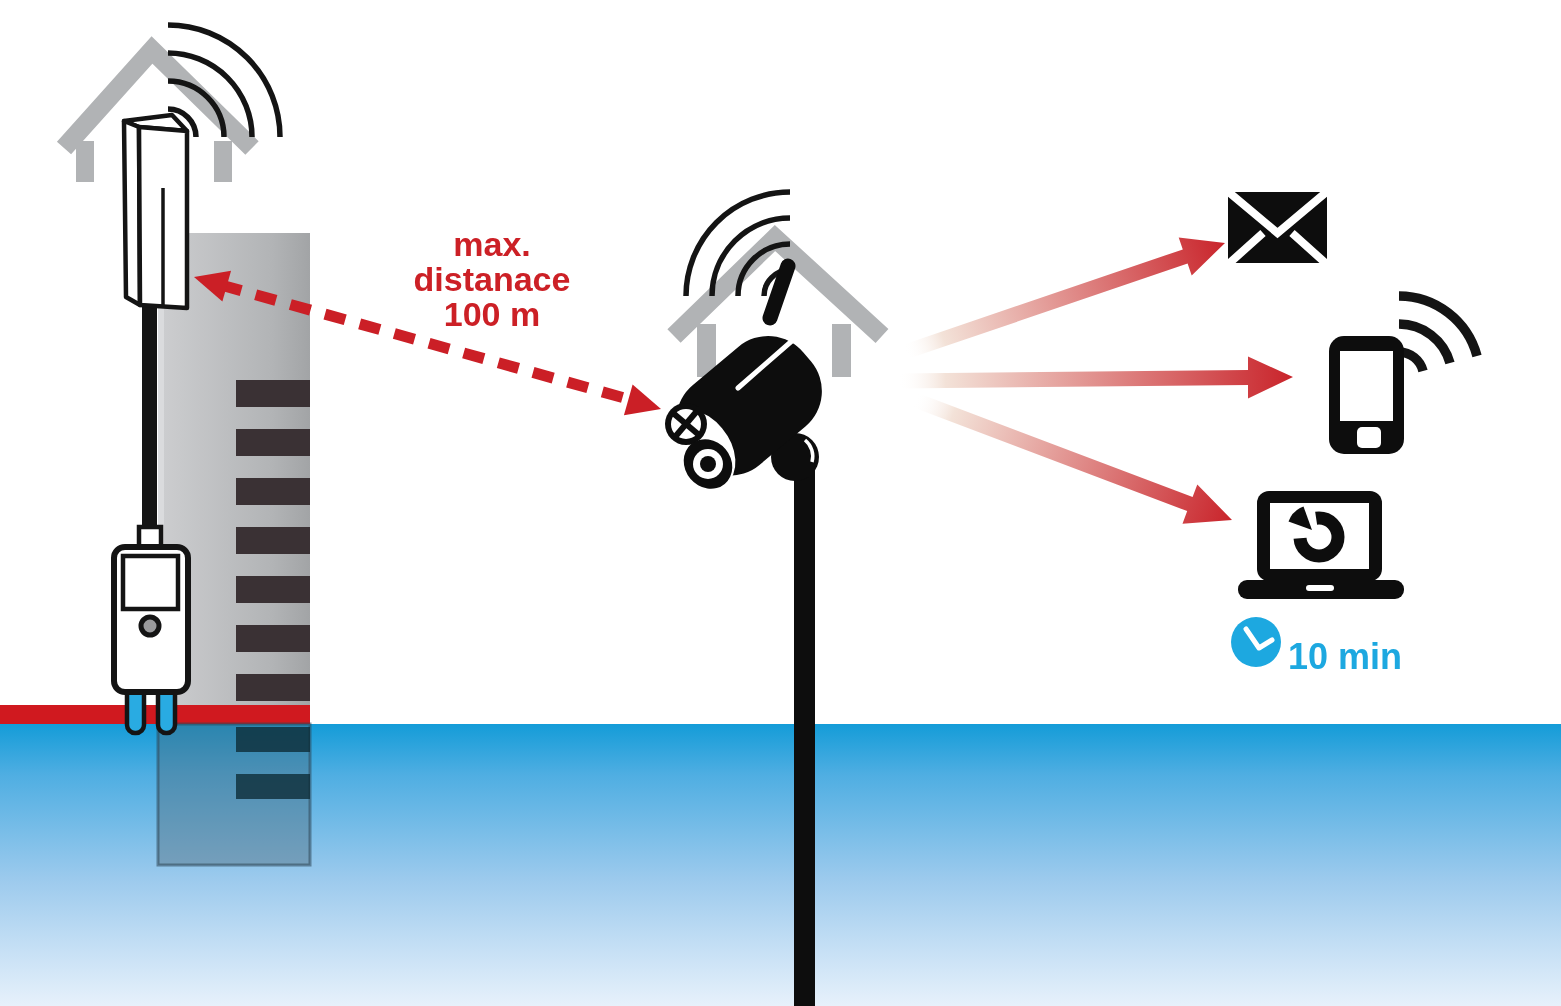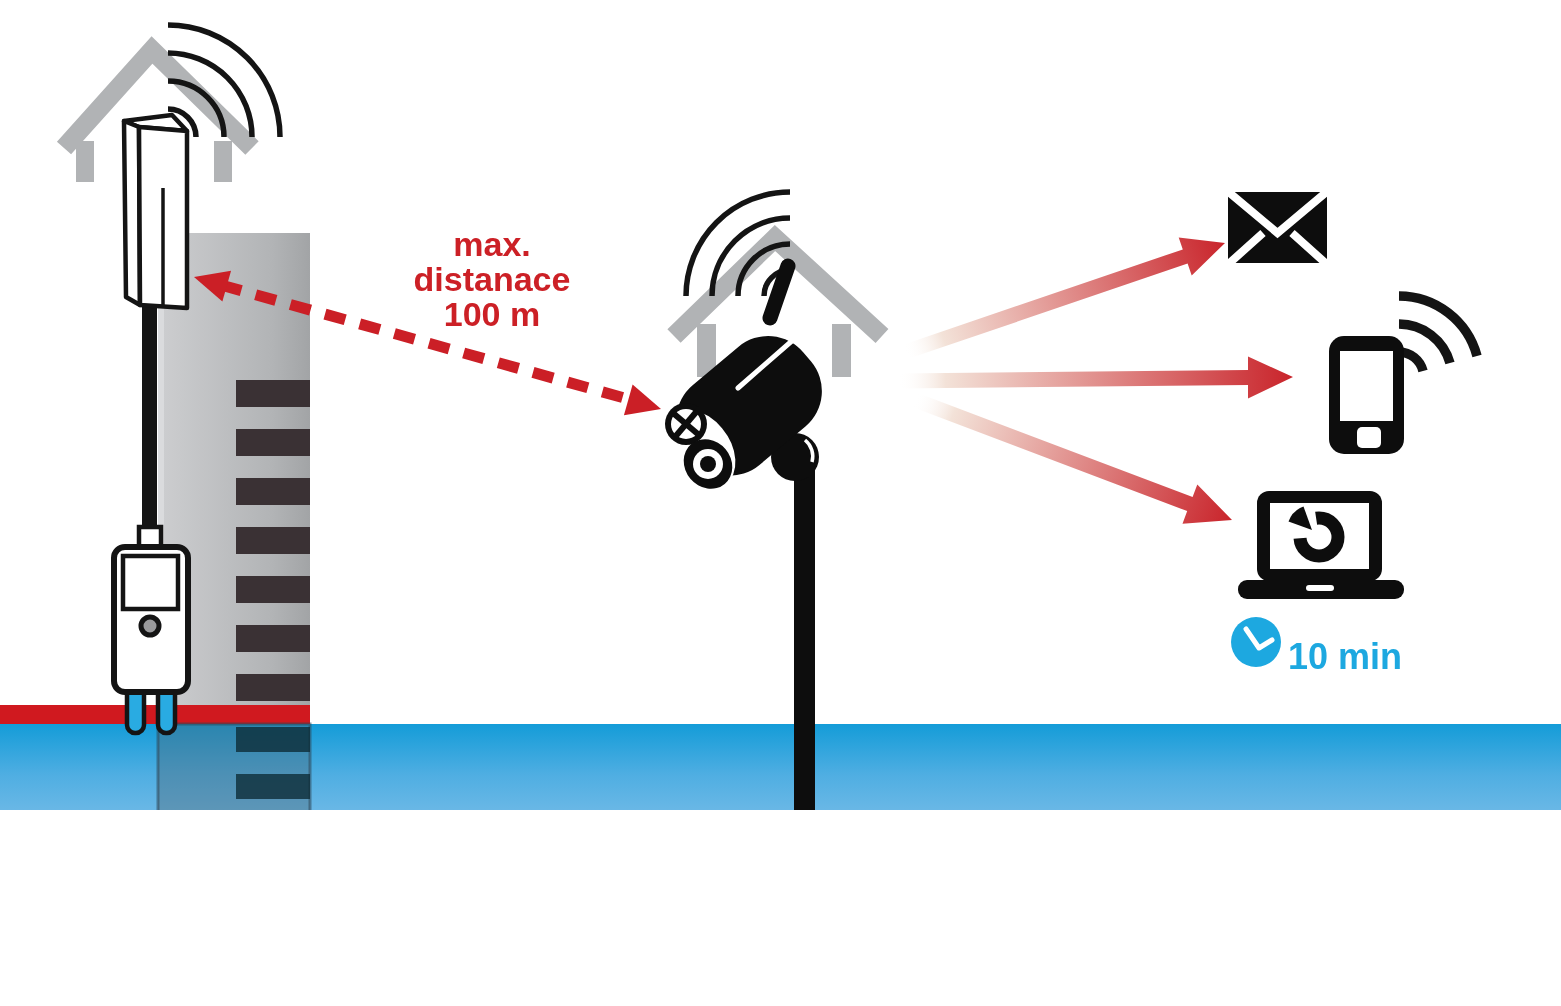--- a/index.html
+++ b/index.html
@@ -1,16 +1,16 @@
 <!DOCTYPE html>
 <html><head>
 <meta charset="utf-8">
 <style>
   html,body{margin:0;padding:0;background:#ffffff;}
-  .stage{position:relative;width:1561px;height:810px;background:#ffffff;overflow:hidden;
+  .stage{position:relative;width:1561px;height:1006px;background:#ffffff;overflow:hidden;
          font-family:"Liberation Sans",sans-serif;}
   .scene{position:absolute;left:0;top:0;}
   text.dist{font-family:"Liberation Sans",sans-serif;font-weight:700;font-size:34px;text-anchor:middle;}
   text.interval{font-family:"Liberation Sans",sans-serif;font-weight:700;font-size:36px;text-anchor:start;}
 </style>
 </head>
 <body>
 
 <div class="stage">
 <svg class="scene" width="1561" height="1006" viewBox="0 0 1561 1006">

